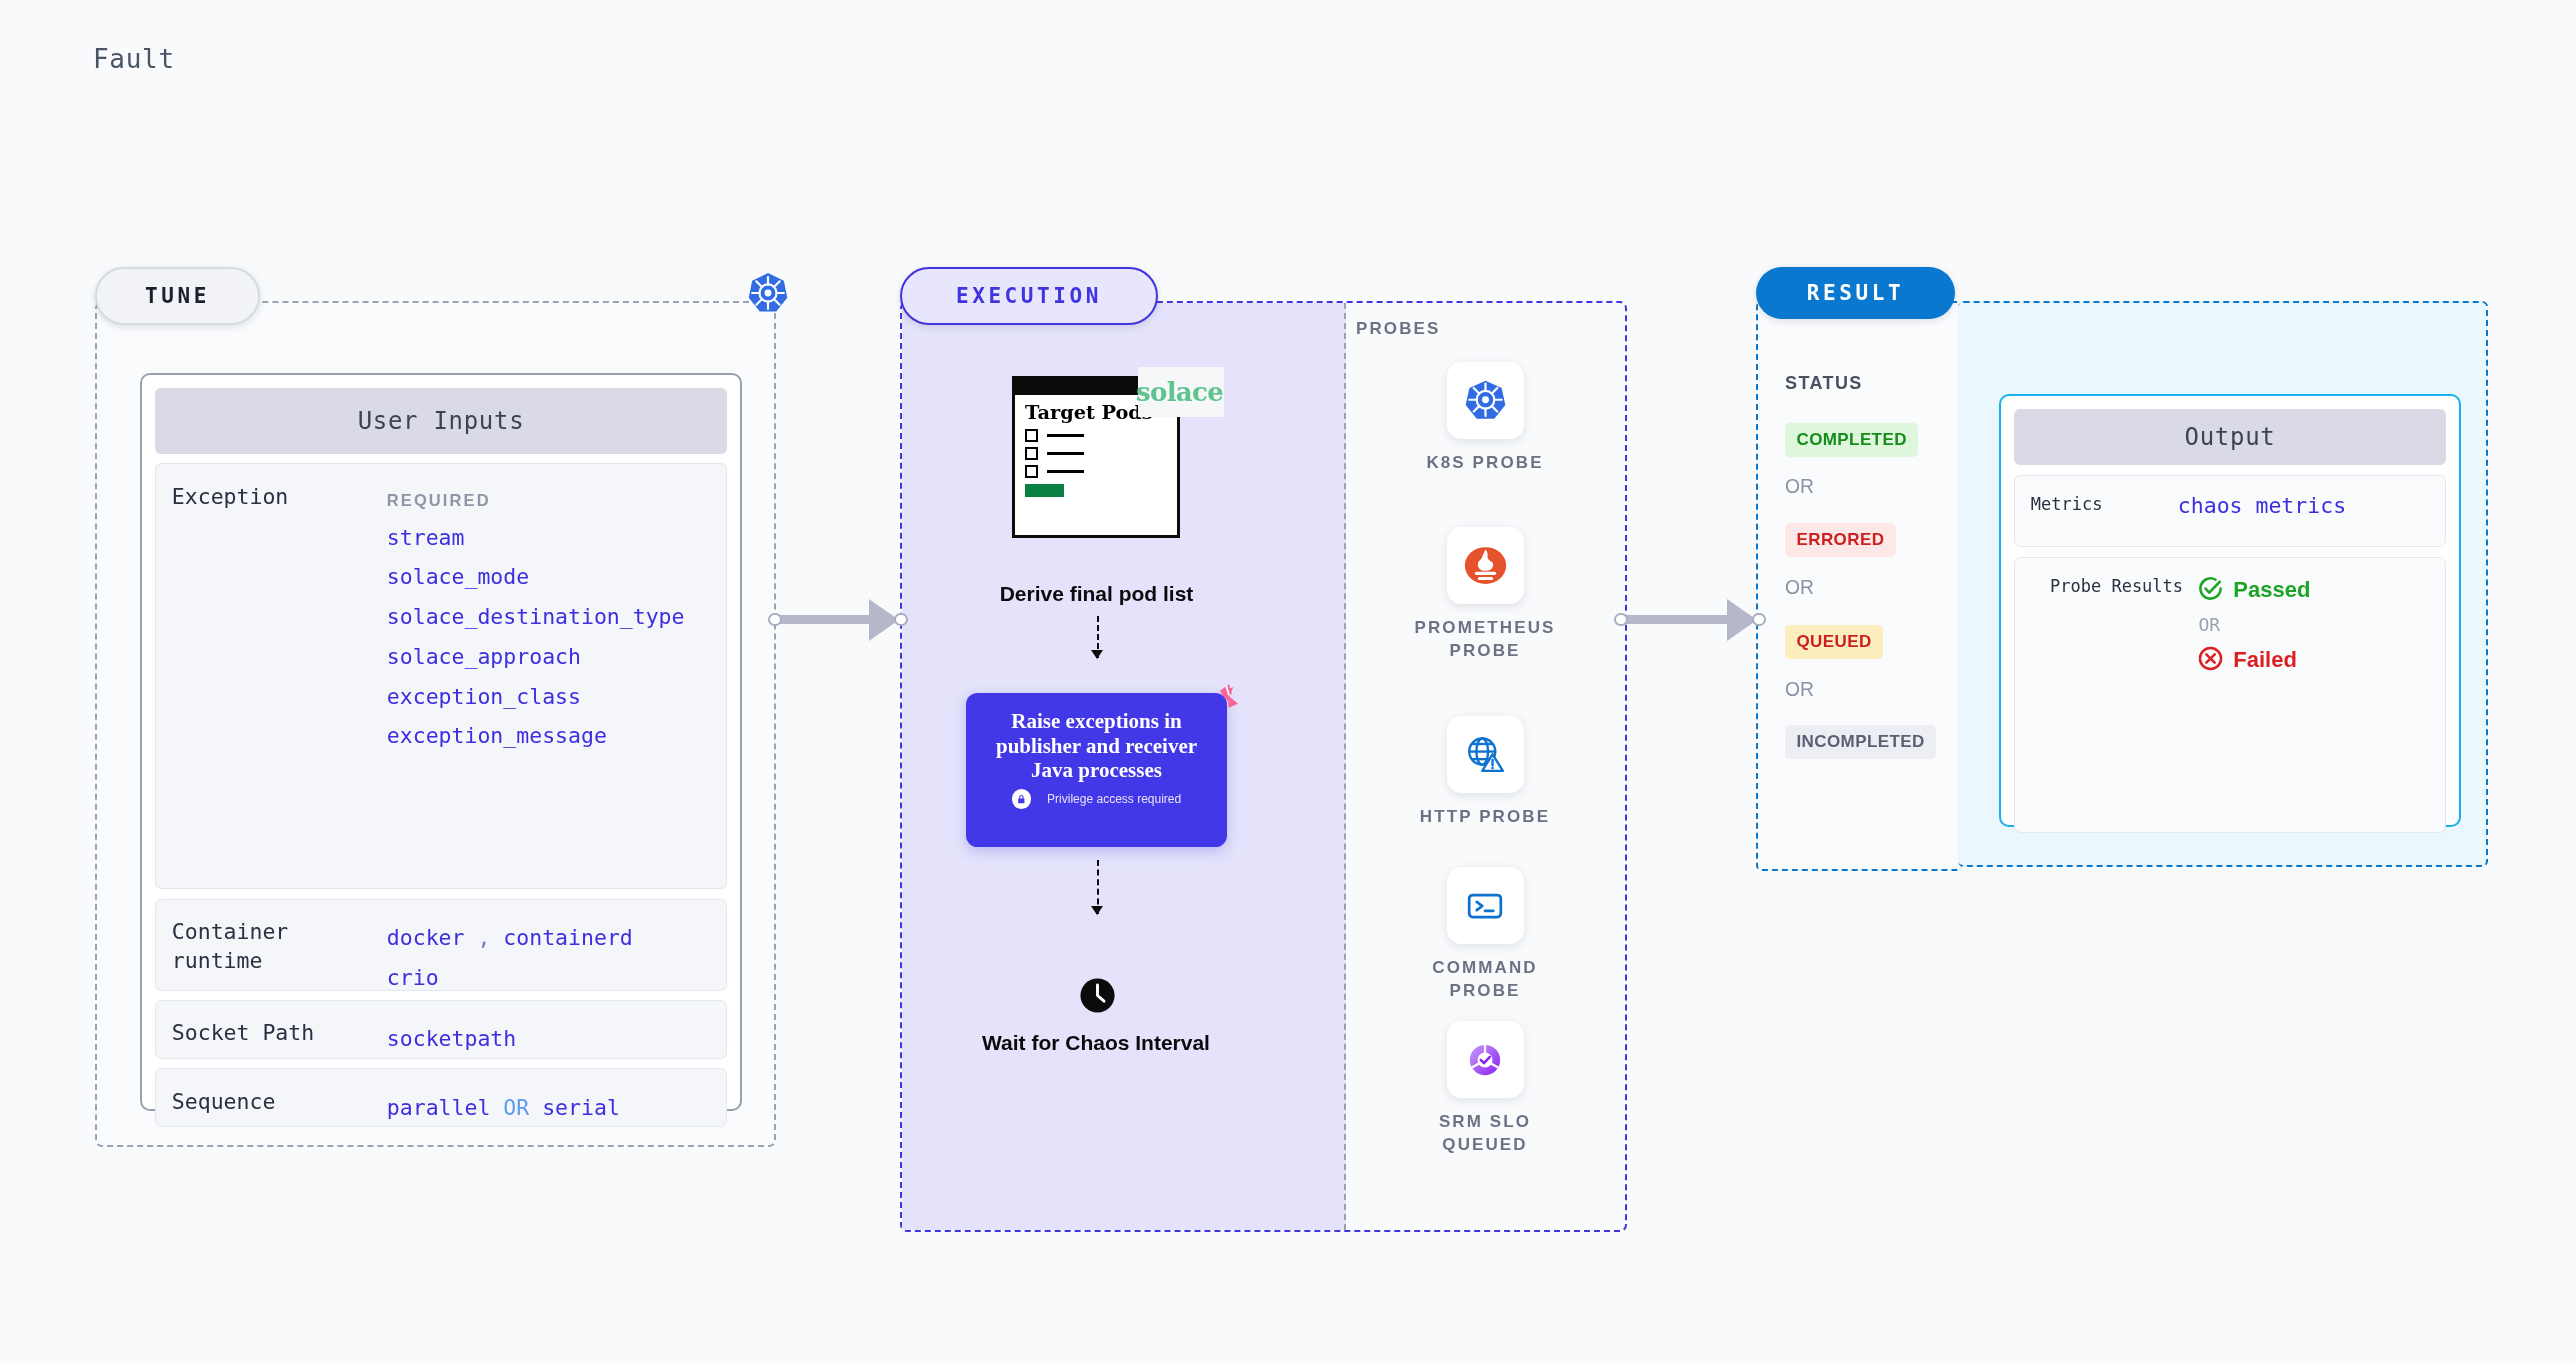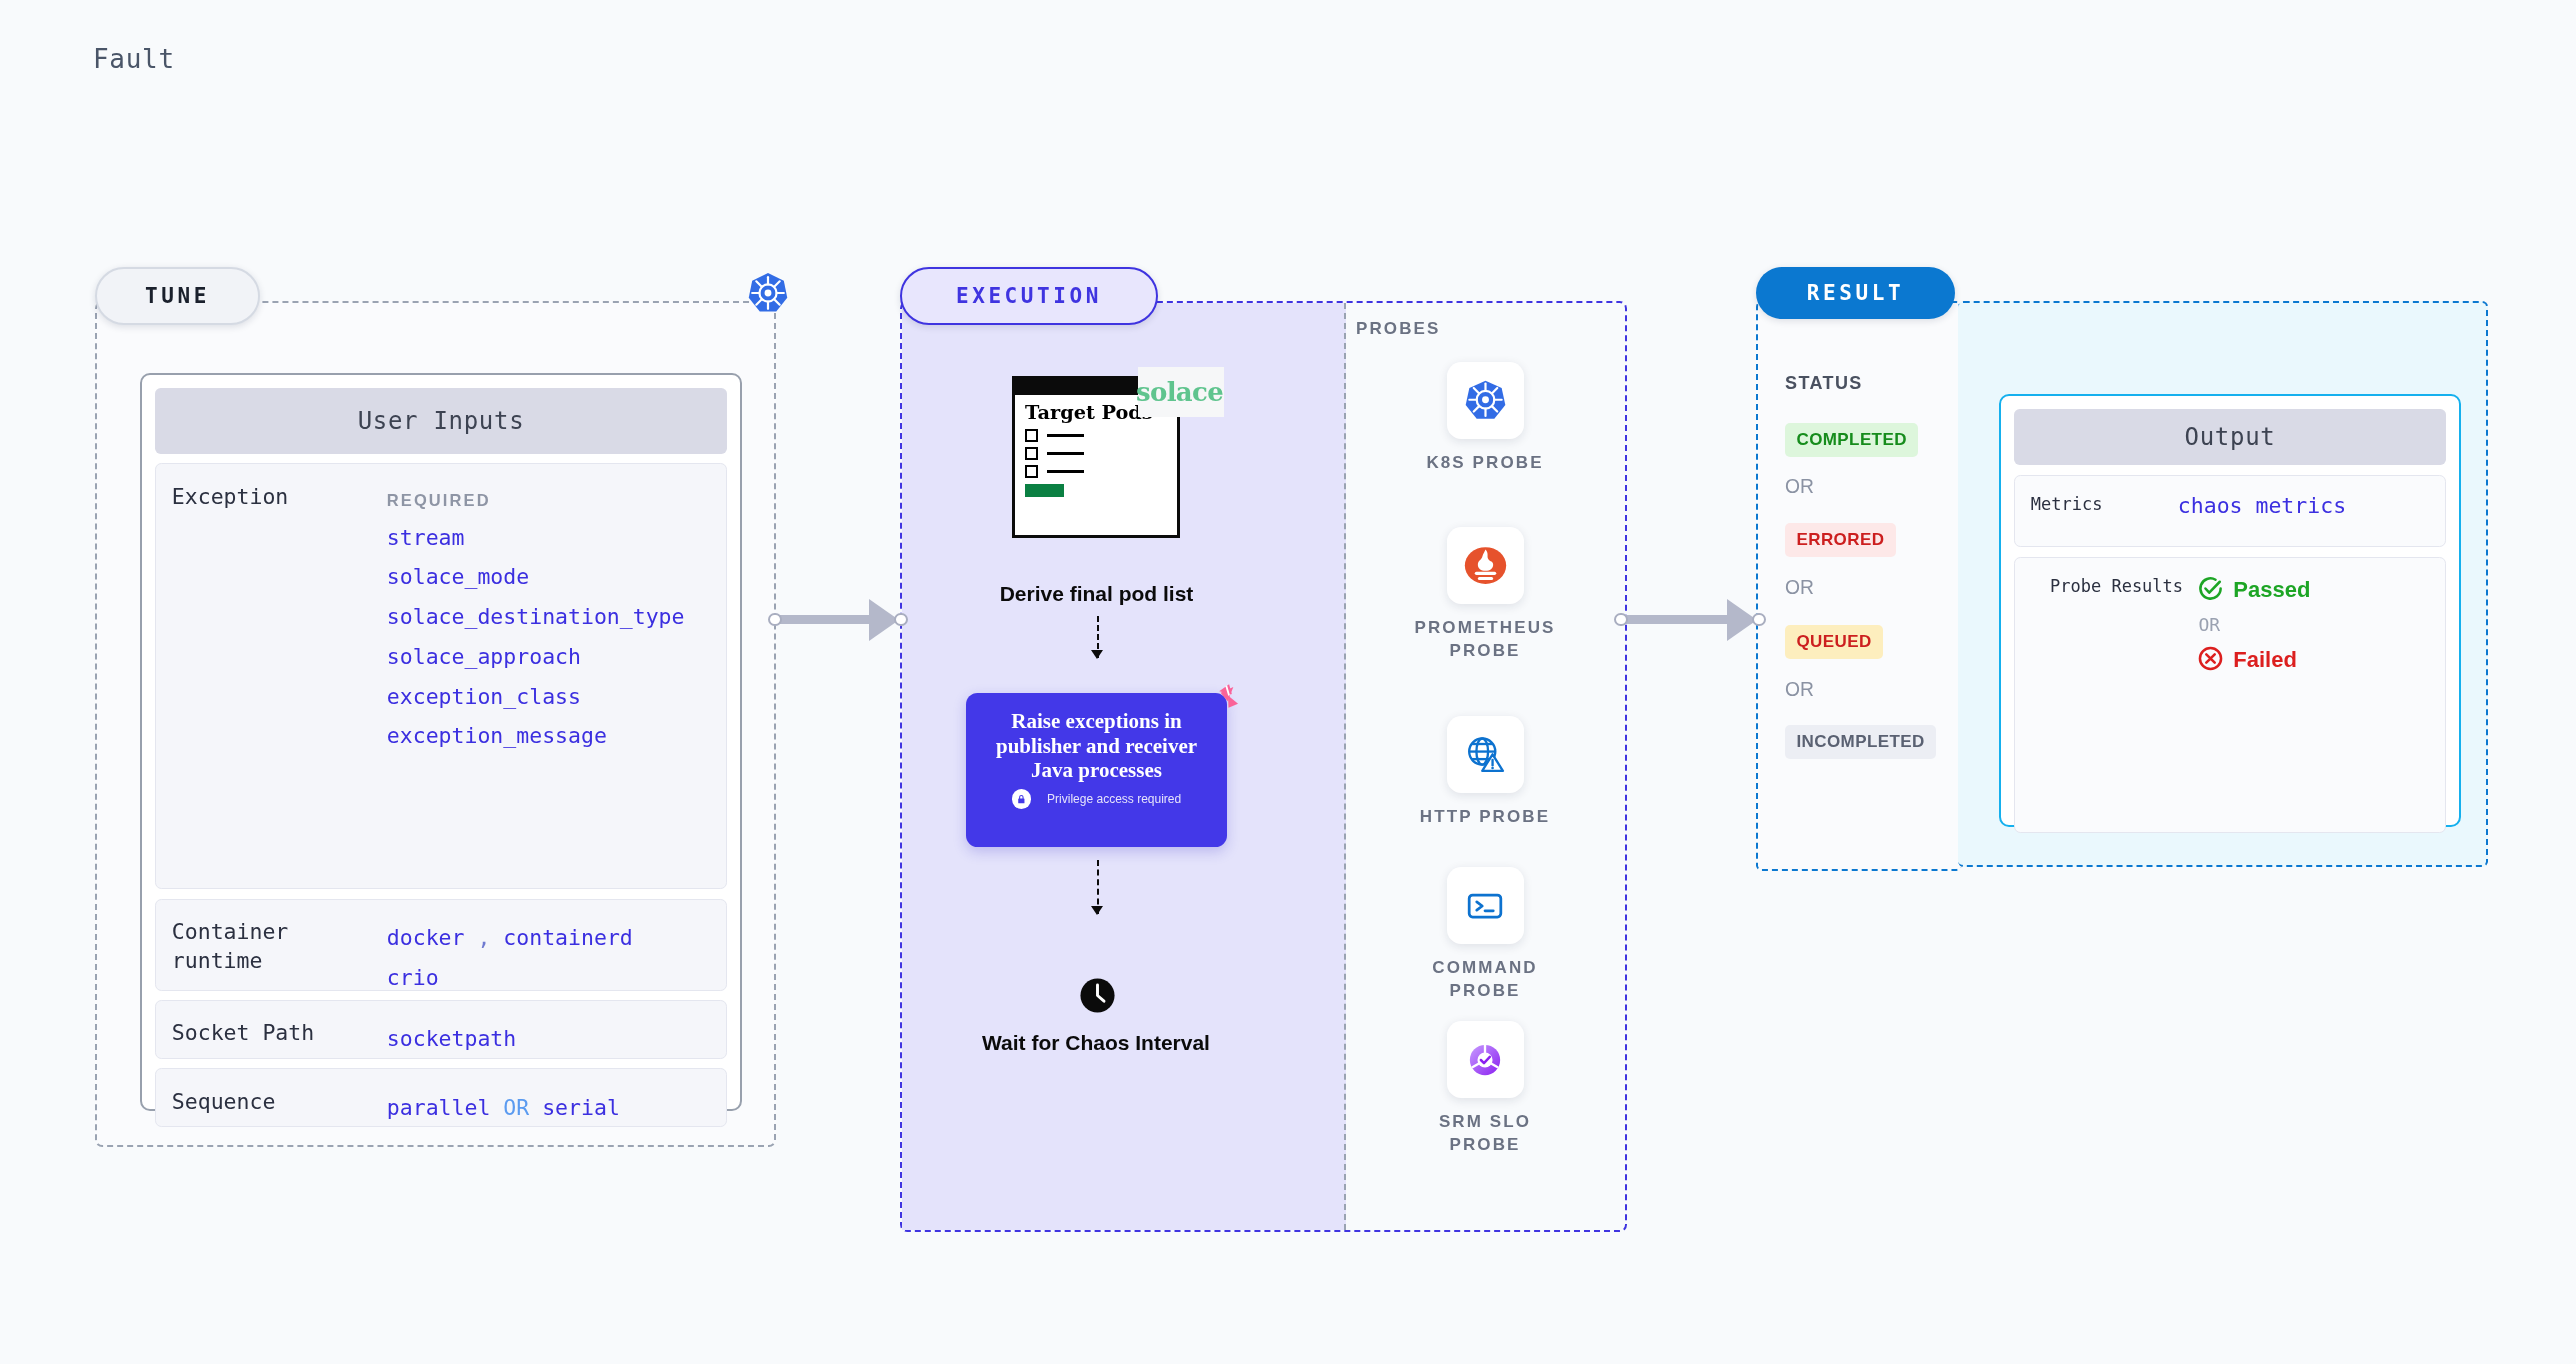--- a/index.html
+++ b/index.html
@@ -434,21 +434,21 @@
           <stop offset="0%" stop-color="#c79bff"></stop>
             <stop offset="100%" stop-color="#8b20f0"></stop>
         </linearGradient>
       </defs>
       <circle cx="32" cy="32" r="22" fill="url(#sloG)"></circle>
       <path d="M32 10 L32 32 L13 43 M32 32 L51 43" stroke="#fff" stroke-width="3.4" fill="none"></path>
       <circle cx="32" cy="32" r="11" fill="#fff"></circle>
       <path d="M26 32 L30.5 36.5 L39 27.5" stroke="#8b20f0" stroke-width="3.6" fill="none" stroke-linecap="round" stroke-linejoin="round"></path>
     </svg>
   </div>
-  <div class="plabel">SRM SLO PROBE</div>
+  <div class="plabel">SRM SLO QUEUED</div>
 </div>
 
 <div id="result-status-box"></div>
 <div id="result-out-box"></div>
 <div class="stage-pill" id="result-pill">RESULT</div>
 
 <div id="status-label">STATUS</div>
 
 <div class="badge" style="top:423px;background:#ddf6dc;color:#168c1c;">COMPLETED</div>
 <div class="orw" style="top:476px;">OR</div>

